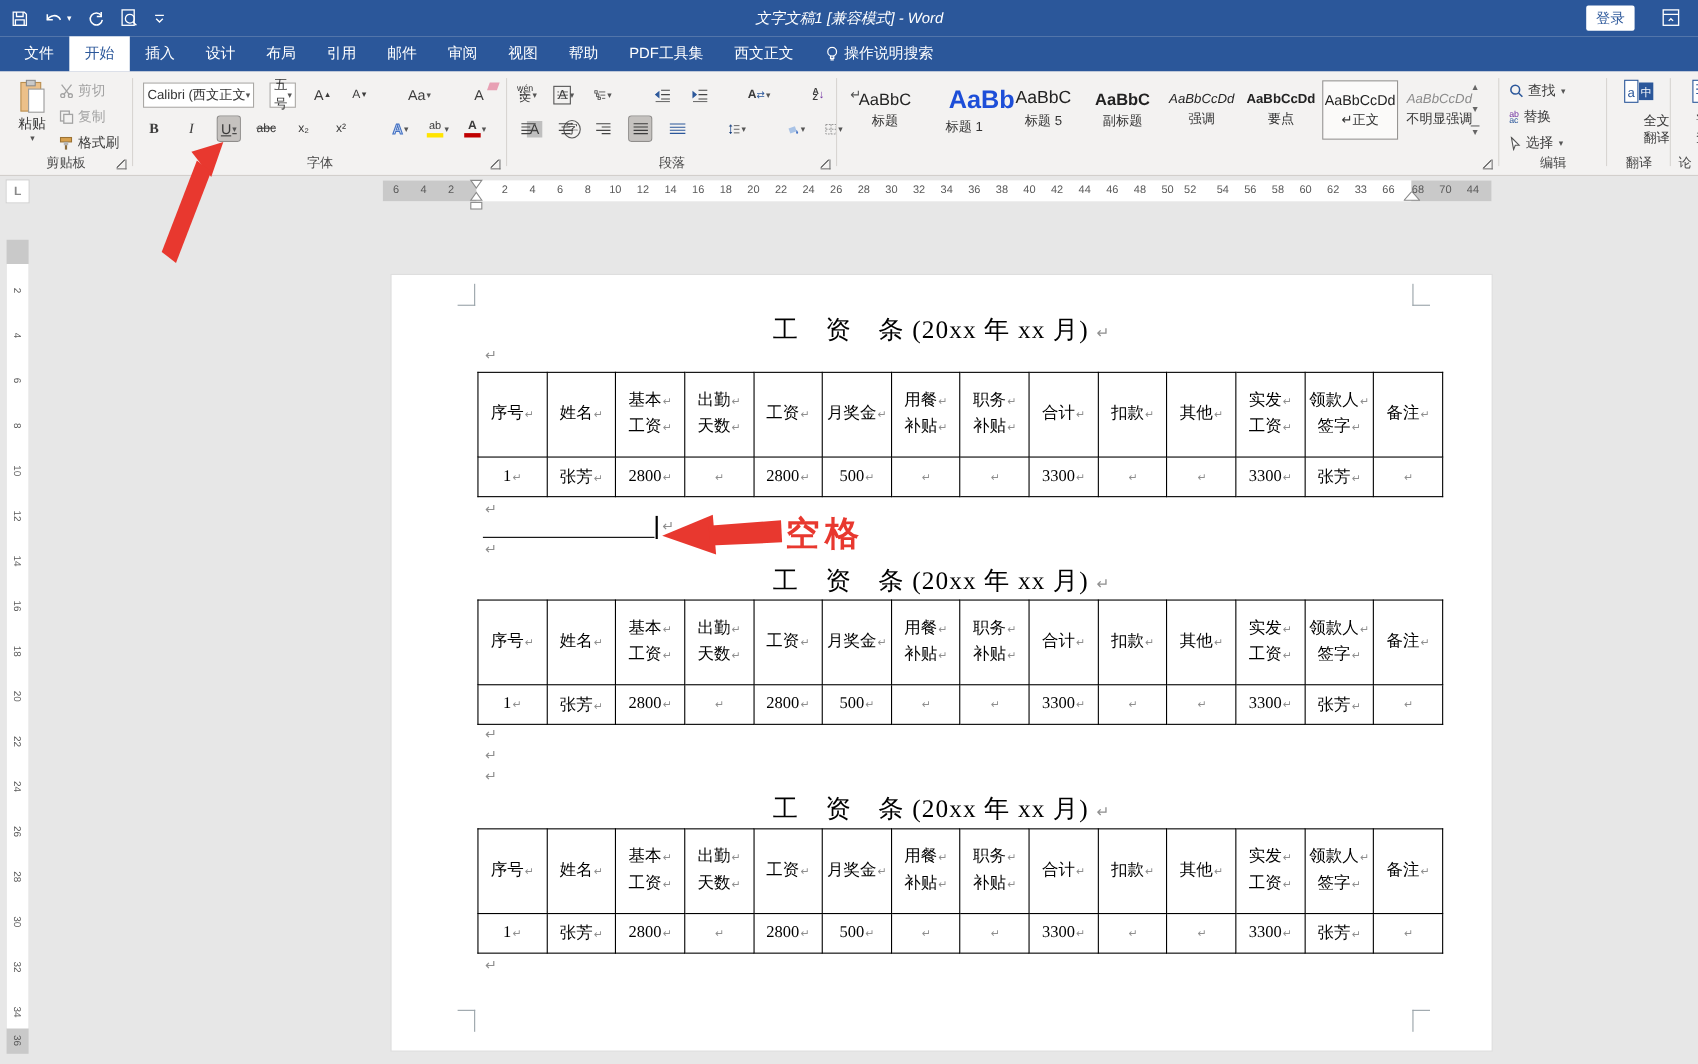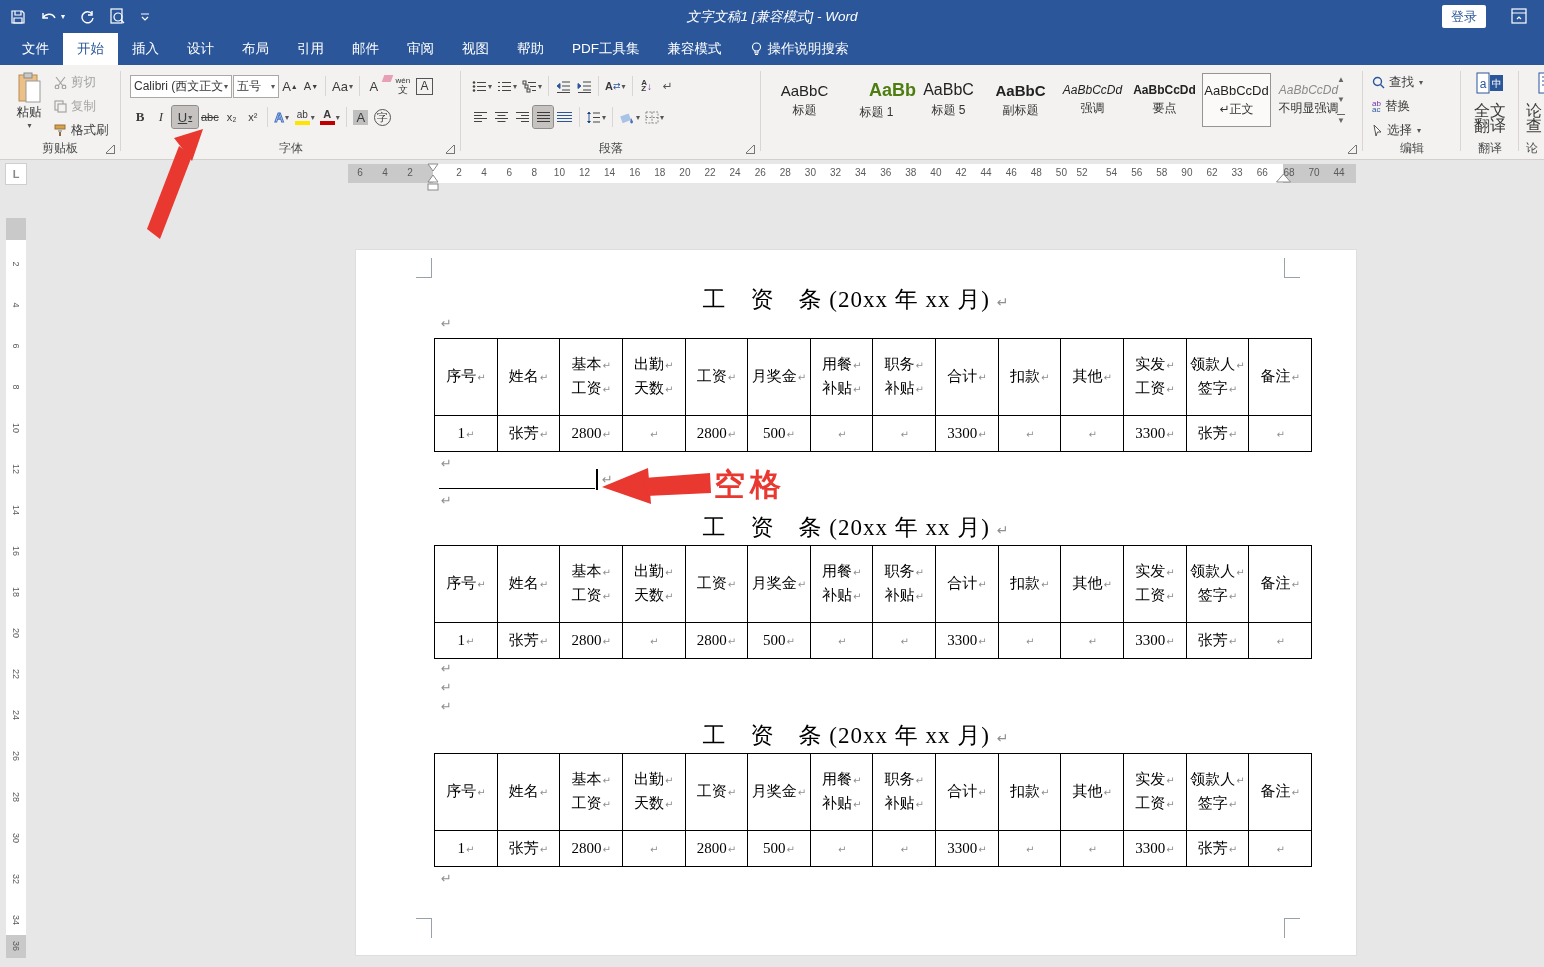--- a/index.html
+++ b/index.html
@@ -19,21 +19,21 @@
   .tabrow { position:absolute; left:0; top:33px; width:1544px; height:32px; background:#2b579a; display:flex; align-items:stretch; padding-left:8px; }
   .tab { color:#fff; font-size:13.5px; padding:0 14px; display:flex; align-items:center; gap:5px; cursor:pointer; }
   .tab.active { background:#fff; color:#2b579a; }
 
   
   .ribbon { position:absolute; left:0; top:65px; width:1544px; height:95px; background:#f3f2f1; border-bottom:1px solid #d2cfcc; }
   .grp { position:absolute; top:0; height:94px; }
   .grp-label { position:absolute; bottom:2px; left:0; width:100%; text-align:center; font-size:12px; color:#4a4a4a; }
   .launcher { position:absolute; right:5px; bottom:5px; width:9px; height:9px; border-right:1px solid #777; border-bottom:1px solid #777; background:linear-gradient(135deg,transparent 44%,#777 44%,#777 56%,transparent 56%); cursor:pointer; }
   .vdiv { position:absolute; top:6px; height:80px; width:1px; background:#d8d5d2; }
-  .rrow { display:flex; align-items:center; gap:1px; padding-left:8px; height:26px; }
+  .rrow { display:flex; align-items:center; gap:14px; padding-left:8px; height:26px; }
   .ibtn { display:flex; align-items:center; justify-content:center; min-width:20px; height:22px; padding:0 2px; border-radius:2px; color:#3b3b3b; font-size:13px; cursor:pointer; }
   .ibtn.active { background:#c5c2bf; outline:1px solid #8f8d8b; }
   .dd { font-size:8px; color:#555; margin-left:1px; }
   .combo { height:23px; background:#fff; border:1px solid #aaa8a5; display:flex; align-items:center; font-size:12px; color:#333; padding:0 3px; cursor:pointer; }
   .combo .dd { margin-left:auto; }
   .sep-s { width:1px; height:20px; background:#d8d5d2; margin:0 3px; }
 
   
   .paste-btn { position:absolute; left:8px; top:7px; width:42px; height:70px; display:flex; flex-direction:column; align-items:center; cursor:pointer; font-size:12.5px; color:#333; }
   .clip-col { position:absolute; left:54px; top:7px; display:flex; flex-direction:column; gap:3px; }
@@ -62,21 +62,21 @@
   .card.selected { border:1px solid #979593; background:#fbfaf9; }
   .card .cname { font-size:12px; color:#333; white-space:nowrap; }
   .scrollcol { position:absolute; right:14px; top:8px; width:14px; height:54px; display:flex; flex-direction:column; align-items:center; justify-content:space-between; padding:2px 0; color:#666; font-size:8px; }
   .scrollcol span { cursor:pointer; }
 
   
   .edit-col { position:absolute; left:8px; top:7px; display:flex; flex-direction:column; gap:3px; }
 
   
   .tr-icon { position:absolute; left:50%; transform:translateX(-50%); top:6px; }
-  .tr-lines { position:absolute; left:0; width:100%; top:38px; text-align:center; font-size:16px; color:#3b3b3b; line-height:15px; }
+  .tr-lines { position:absolute; left:16px; width:100%; top:38px; text-align:center; font-size:12px; color:#3b3b3b; line-height:15px; }
 
   
   .tabsel { position:absolute; left:5px; top:163px; width:22px; height:22px; background:#fff; border:1px solid #cfcfcf; color:#8a8a8a; font-size:11px; font-weight:bold; display:flex; align-items:center; justify-content:center; }
   .hruler { position:absolute; left:348px; top:164px; width:1008px; height:19px; background:#fff; overflow:visible; }
   .hruler .gzl { position:absolute; left:0; top:0; width:85px; height:19px; background:#c9c9c9; }
   .hruler .gzr { position:absolute; left:935px; top:0; width:73px; height:19px; background:#c9c9c9; }
   .hruler .rn { position:absolute; top:3px; transform:translateX(-50%); font-size:10px; color:#5a5a5a; }
   .vruler { position:absolute; left:6px; top:218px; width:20px; height:740px; background:#c9c9c9; }
   .vruler .wz { position:absolute; left:0; top:22px; width:20px; height:695px; background:#fff; }
   .vruler .rn { position:absolute; left:50%; transform:translate(-50%,-50%) rotate(90deg); font-size:9px; color:#5a5a5a; }
@@ -181,21 +181,21 @@
     <div class="tab">
       <span>视图</span>
     </div>
     <div class="tab">
       <span>帮助</span>
     </div>
     <div class="tab">
       <span>PDF工具集</span>
     </div>
     <div class="tab">
-      <span>兼容模式</span>
+      <span>西文正文</span>
     </div>
     <div class="tab">
       <svg width="13" height="15" viewBox="0 0 13 15" fill="none" stroke="#fff" stroke-width="1.1">
         <circle cx="6.5" cy="5" r="4"></circle>
         <path d="M5 9v2h3V9M5 12.5h3"></path>
       </svg>
       <span>操作说明搜索</span>
     </div>
   </div>
 
@@ -461,21 +461,21 @@
   </div>
   <div class="vdiv" style="left:760px"></div>
 
   <div class="grp" style="left:762px;width:600px">
     <div class="cards" id="style-cards">
         <div class="card">
           <span style="white-space: nowrap; font-size: 15px; font-weight: 400; font-style: normal; color: rgb(34, 34, 34);">AaBbC</span>
           <span class="cname">标题</span>
         </div>
         <div class="card">
-          <span style="white-space: nowrap; font-size: 18px; font-weight: 700; font-style: normal; color: #4d7c0f; margin-left: 32px;">AaBb</span>
+          <span style="white-space: nowrap; font-size: 23px; font-weight: 700; font-style: normal; color: #1d4ed8; margin-left: 32px;">AaBb</span>
           <span class="cname">标题 1</span>
         </div>
         <div class="card">
           <span style="white-space: nowrap; font-size: 16px; font-weight: 400; font-style: normal; color: rgb(34, 34, 34);">AaBbC</span>
           <span class="cname">标题 5</span>
         </div>
         <div class="card">
           <span style="white-space: nowrap; font-size: 15px; font-weight: 700; font-style: normal; color: rgb(34, 34, 34);">AaBbC</span>
           <span class="cname">副标题</span>
         </div>
@@ -604,21 +604,21 @@
     <span class="rn" style="left: 587.9px;">40</span>
     <span class="rn" style="left: 613px;">42</span>
     <span class="rn" style="left: 638.1px;">44</span>
     <span class="rn" style="left: 663.2px;">46</span>
     <span class="rn" style="left: 688.3px;">48</span>
     <span class="rn" style="left: 713.4px;">50</span>
     <span class="rn" style="left: 734px;">52</span>
     <span class="rn" style="left: 763.6px;">54</span>
     <span class="rn" style="left: 788.7px;">56</span>
     <span class="rn" style="left: 813.8px;">58</span>
-    <span class="rn" style="left: 838.9px;">90</span>
+    <span class="rn" style="left: 838.9px;">60</span>
     <span class="rn" style="left: 864px;">62</span>
     <span class="rn" style="left: 889.1px;">33</span>
     <span class="rn" style="left: 914.2px;">66</span>
     <span class="rn" style="left: 941px;">68</span>
     <span class="rn" style="left: 966px;">70</span>
     <span class="rn" style="left: 991px;">44</span>
   </div>
 <div class="vruler" id="vruler">
     <div class="wz"></div>
     <span class="rn" style="top: 46px;">2</span>

